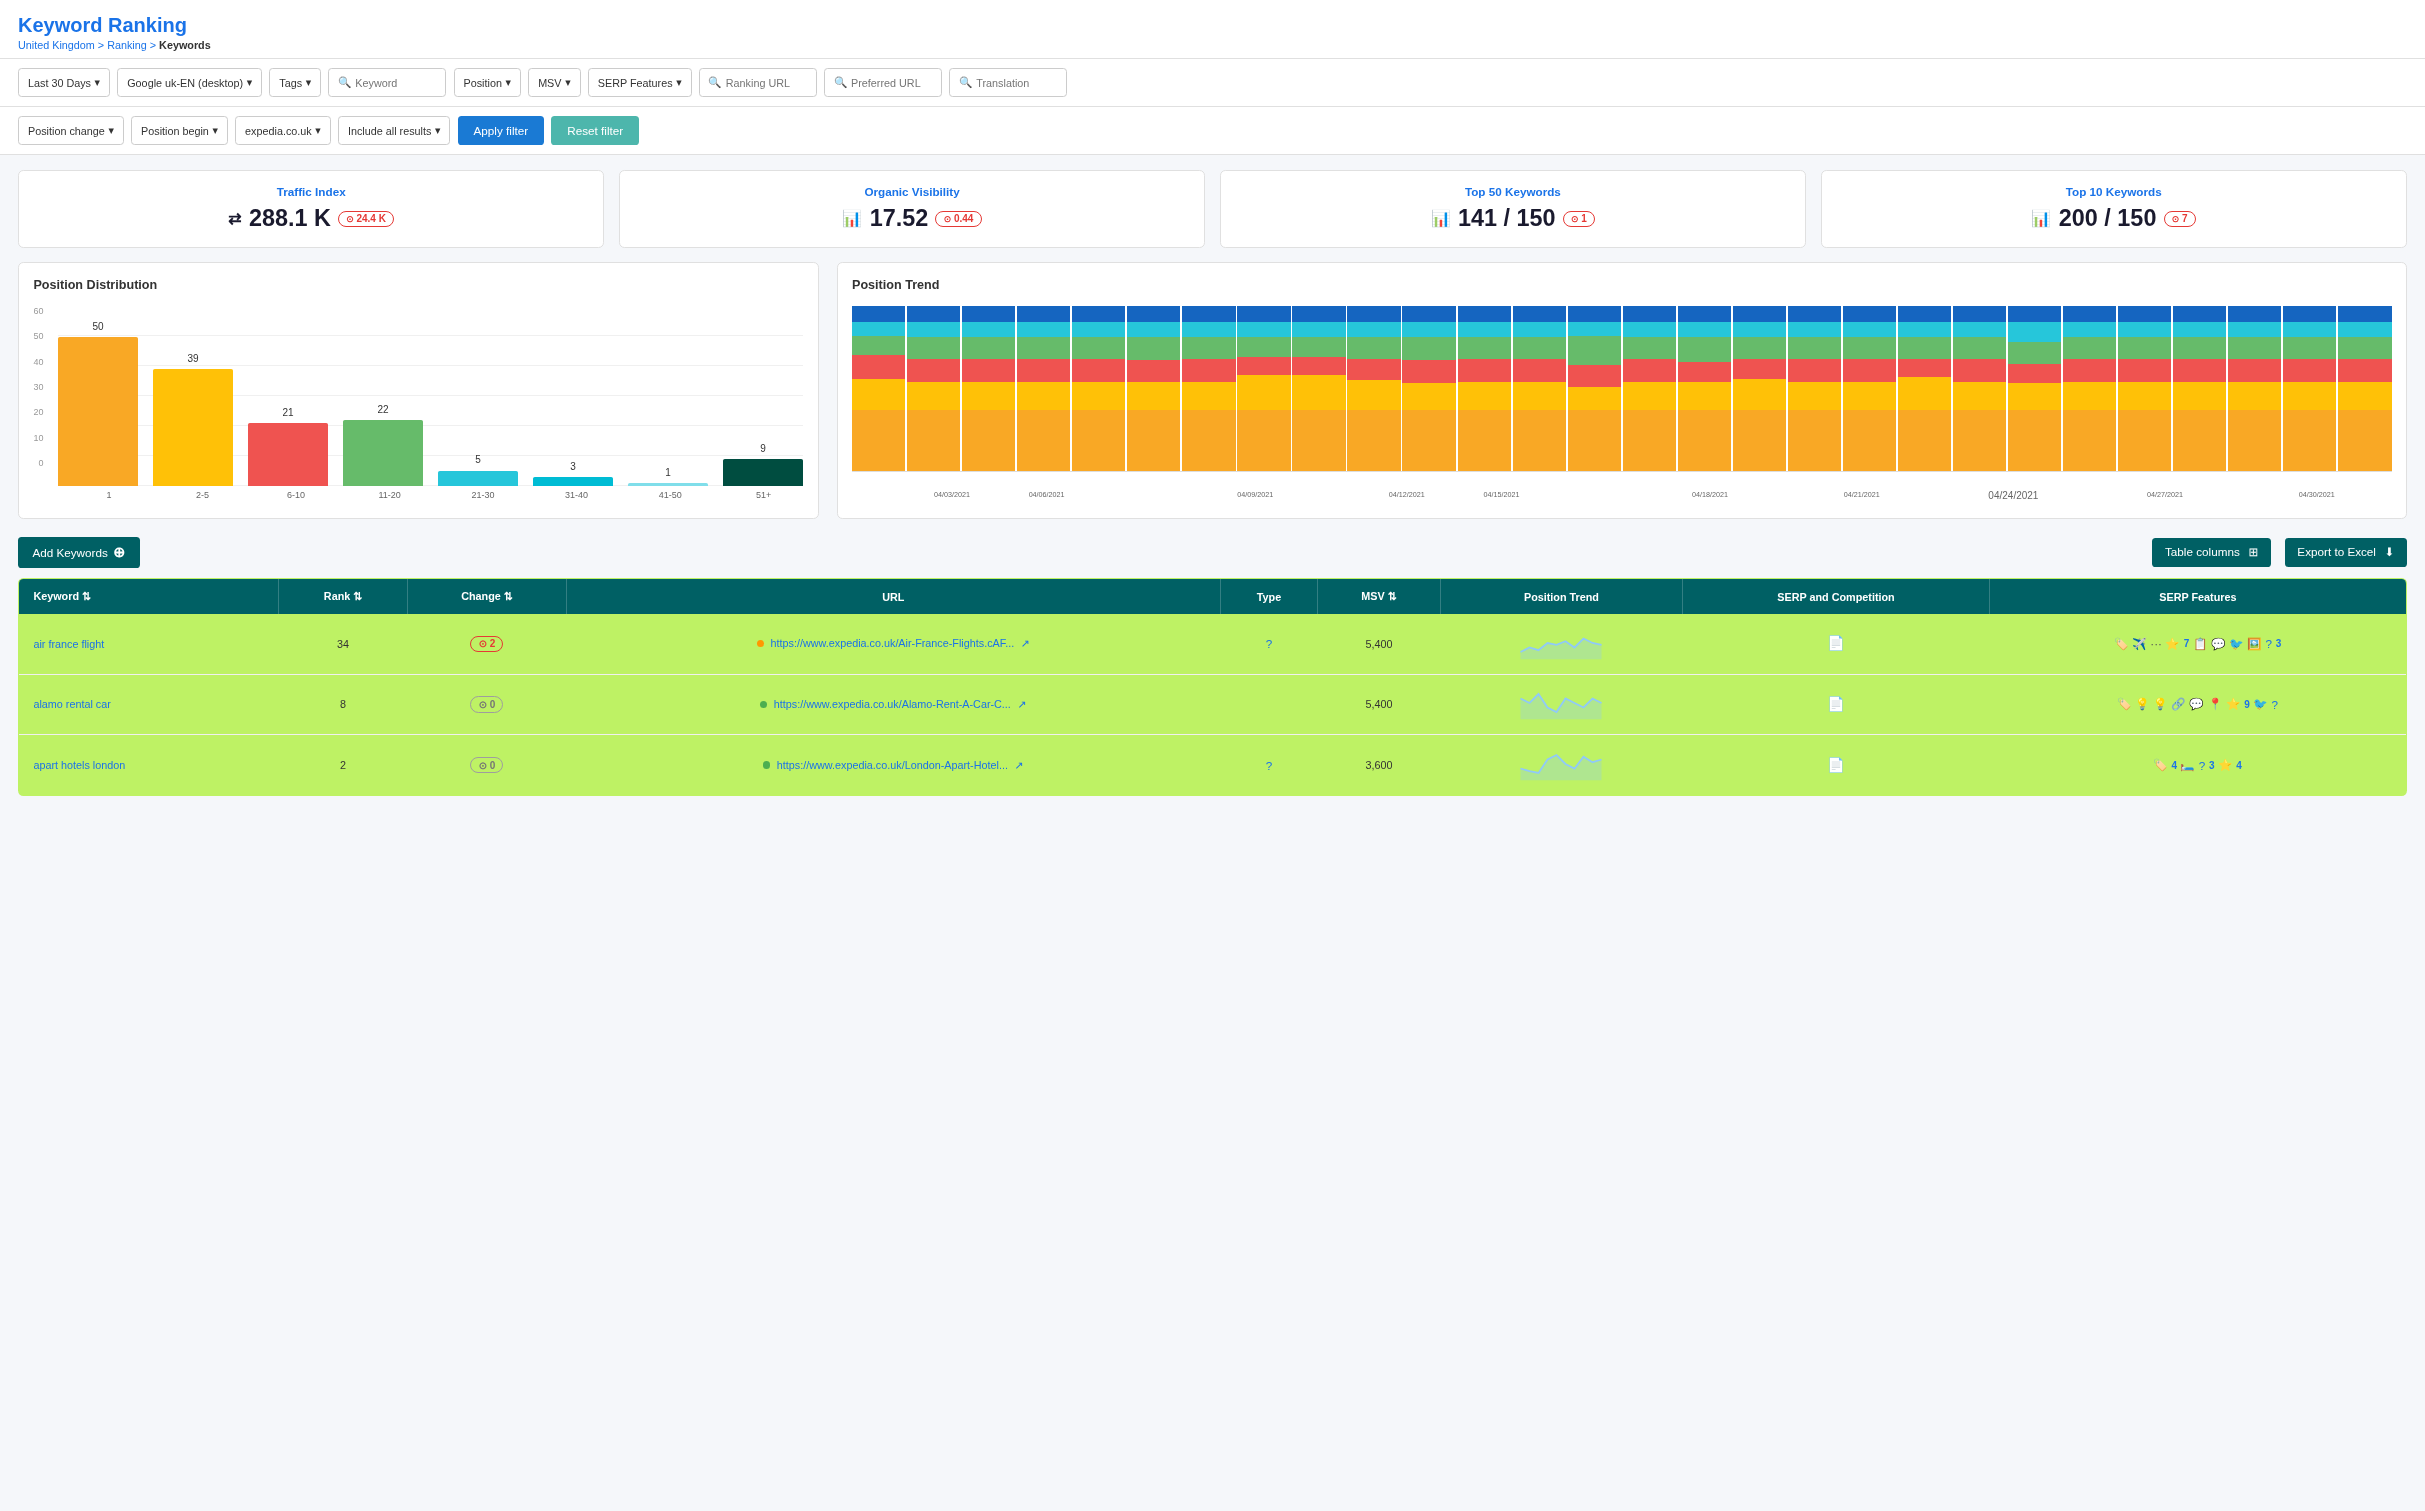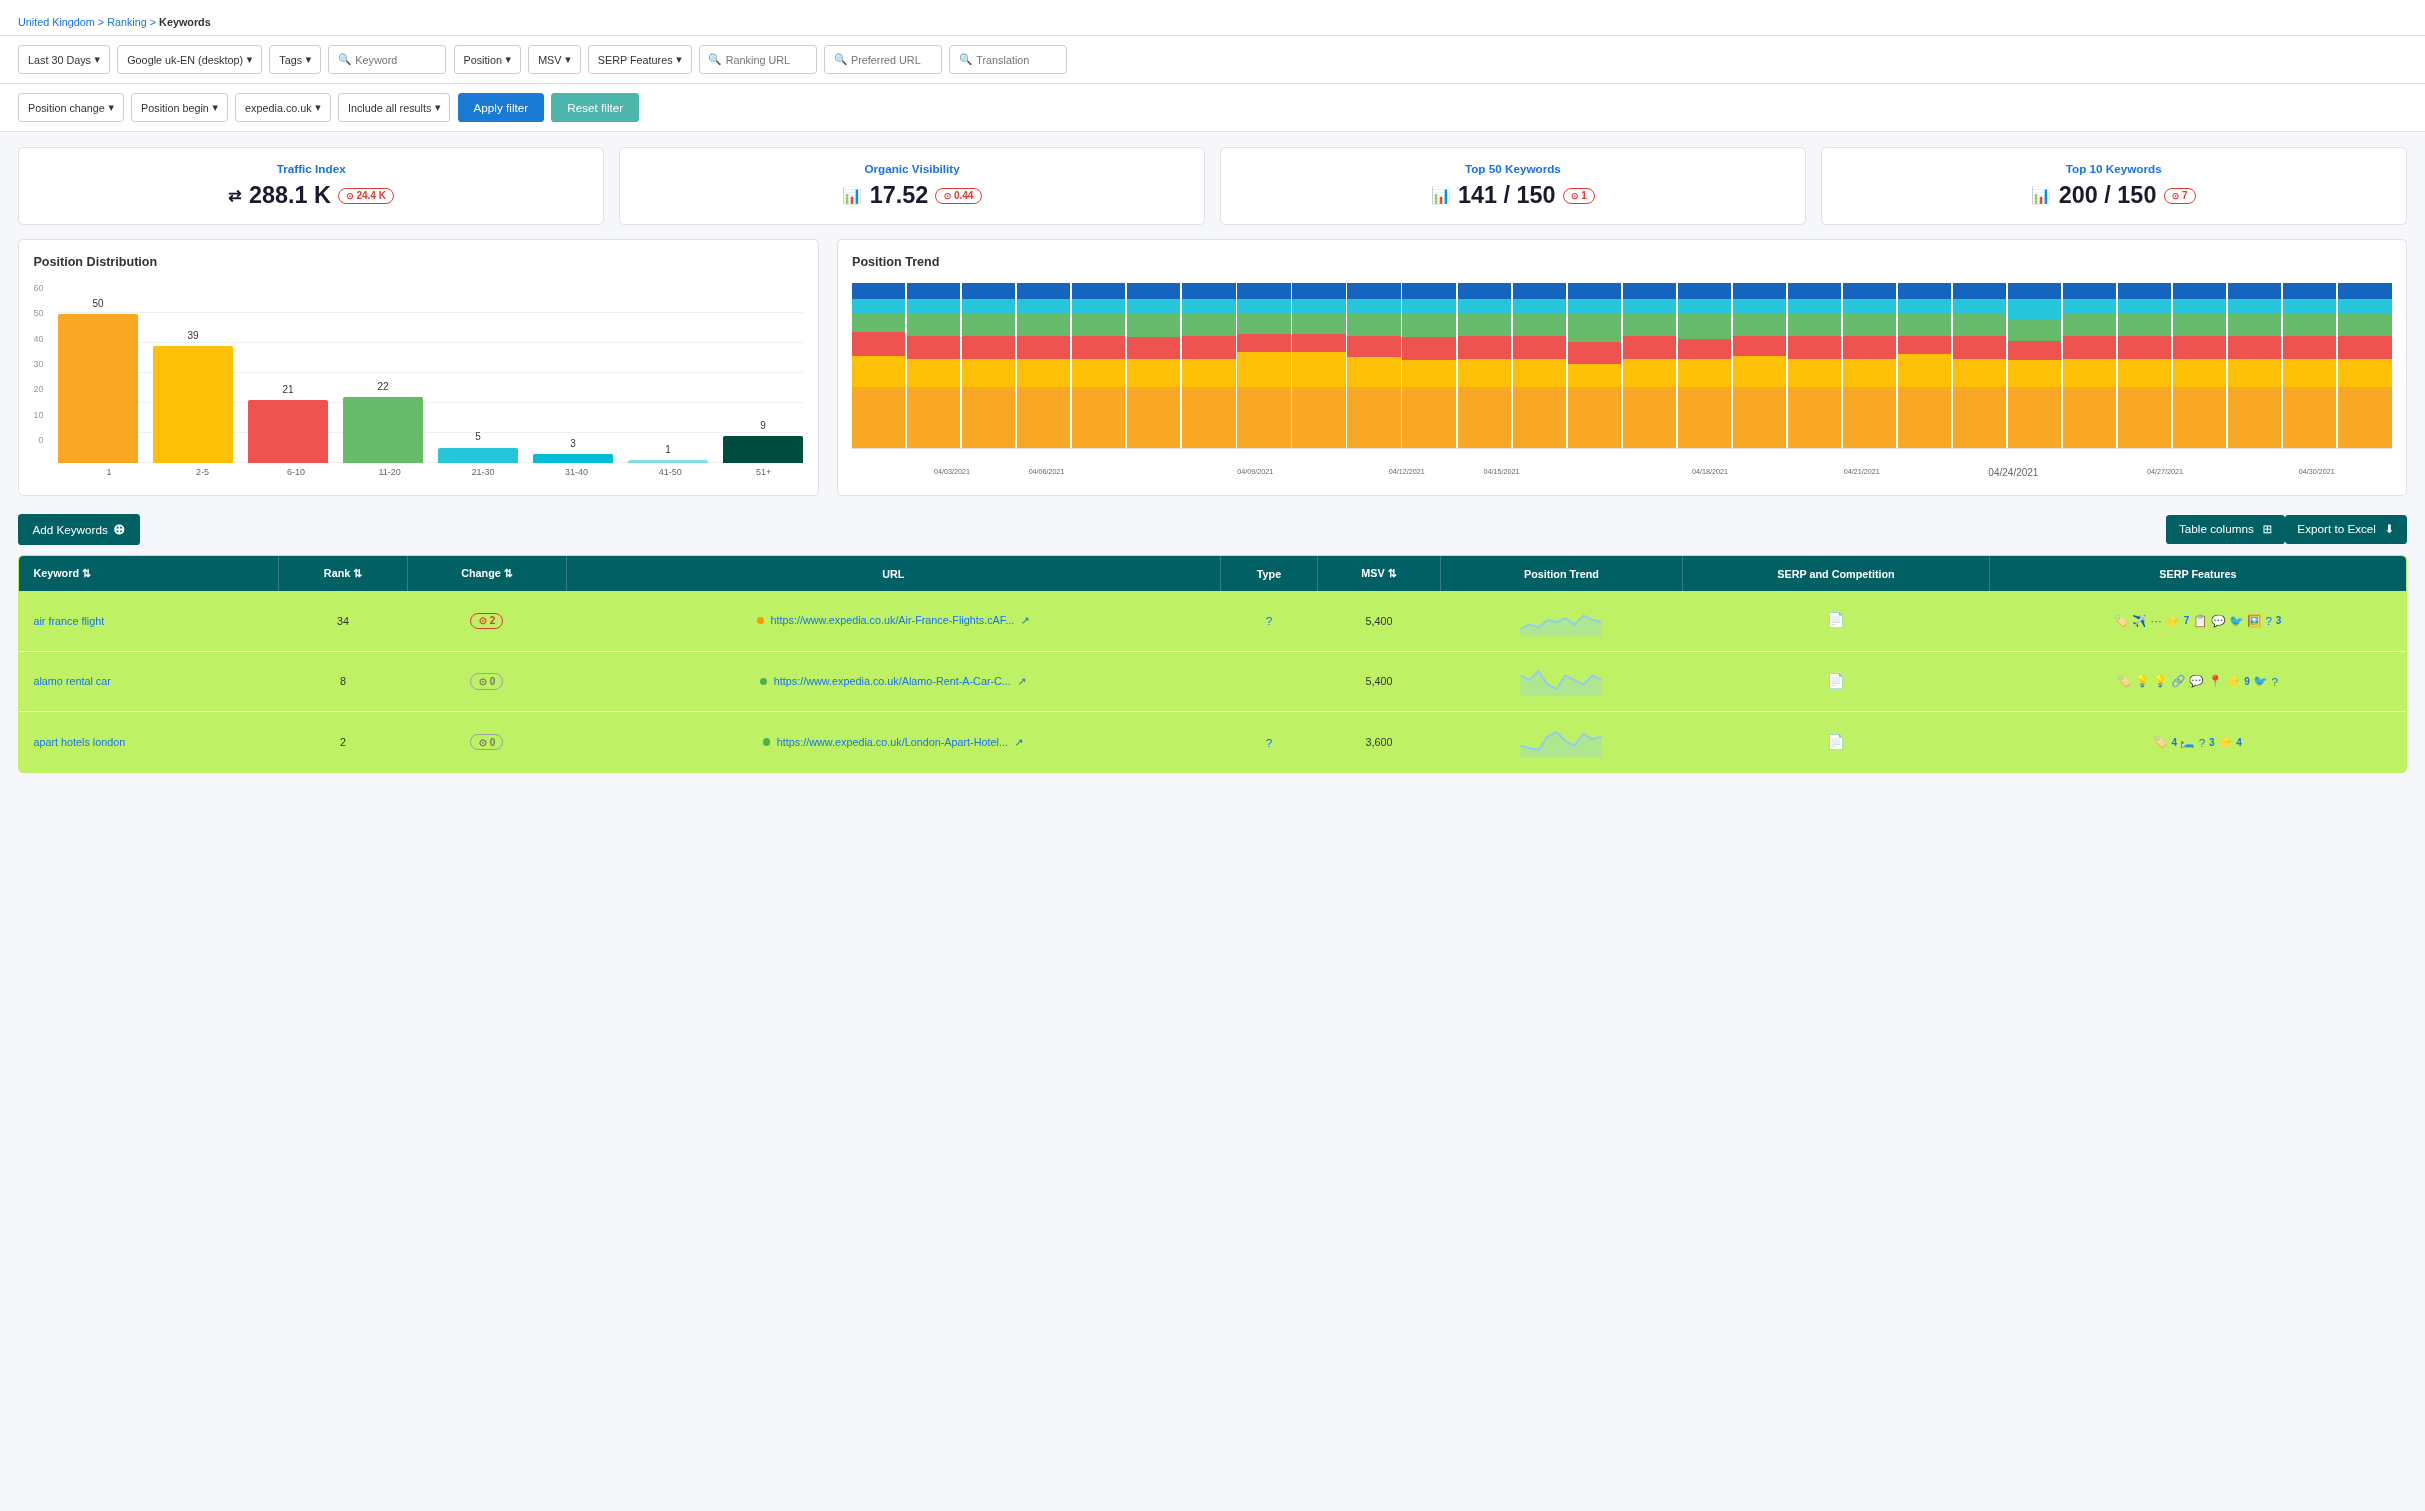--- a/index.html
+++ b/index.html
@@ -28,21 +28,21 @@
     .charts-row { display: flex; gap: 18px; padding: 0 18px 18px; background: #f5f7fa; }
     .chart-section { background: #fff; border-radius: 5.4px; border: 0.9px solid #e0e0e0; padding: 14.4px; }
     .chart-section.left { flex: 1; }
     .chart-section.right { flex: 2; }
     .chart-title { font-size: 12.6px; font-weight: 600; color: #333; margin-bottom: 14.4px; }
     .bar-group { display: flex; flex-direction: column; align-items: center; gap: 3.6px; flex: 1; }
 
     .table-section { padding: 0 18px 18px; background: #f5f7fa; }
     .table-toolbar { display: flex; justify-content: space-between; align-items: center; margin-bottom: 10.8px; }
     .btn-add { background: #006064; color: #fff; border: none; border-radius: 3.6px; padding: 7.2px 14.4px; font-size: 11.7px; cursor: pointer; display: flex; align-items: center; gap: 5.4px; }
-    .table-toolbar-right { display: flex; gap: 0; border-radius: 8px; }
+    .table-toolbar-right { display: flex; gap: 14px; border-radius: 8px; }
     .btn-table-cols { background: #006064; color: #fff; border: none; border-radius: 3.6px; padding: 7.2px 12.6px; font-size: 11.7px; cursor: pointer; }
     .btn-export { background: #006064; color: #fff; border: none; border-radius: 3.6px; padding: 7.2px 12.6px; font-size: 11.7px; cursor: pointer; }
 
     table { width: 100%; border-collapse: collapse; background: #bef264; border-radius: 5.4px; overflow: hidden; border: 0.9px solid #e0e0e0; }
     thead { background: #006064; color: #fff; }
     thead th { padding: 10.8px 9px; font-size: 10.8px; font-weight: 600; text-align: center; border-right: 0.9px solid rgba(255,255,255,0.2); }
     thead th:first-child { text-align: left; padding-left: 14.4px; }
     tbody tr { border-bottom: 0.9px solid #f0f0f0; }
     tbody td { padding: 10.8px 9px; font-size: 10.8px; text-align: center; vertical-align: middle; }
     tbody td:first-child { text-align: left; padding-left: 14.4px; }
@@ -64,20 +64,21 @@
     .x-label { flex: 1; text-align: center; font-size: 9px; color: #666; }
 
     
     .trend-wrapper { height: 198px; position: relative; display: flex; flex-direction: column; }
     .trend-y-axis { position: absolute; left: 0; top: 0; height: 166px; display: flex; flex-direction: column; justify-content: space-between; }
   </style>
 </head>
 <body>
 
 <div class="header">
+  <h1>Keyword Ranking</h1>
   <div class="breadcrumb">
     <span>United Kingdom</span>
     <span> &gt; </span>
     <span>Ranking</span>
     <span> &gt; </span>
     <span class="current">Keywords</span>
   </div>
 </div>
 
 <div class="filters">

